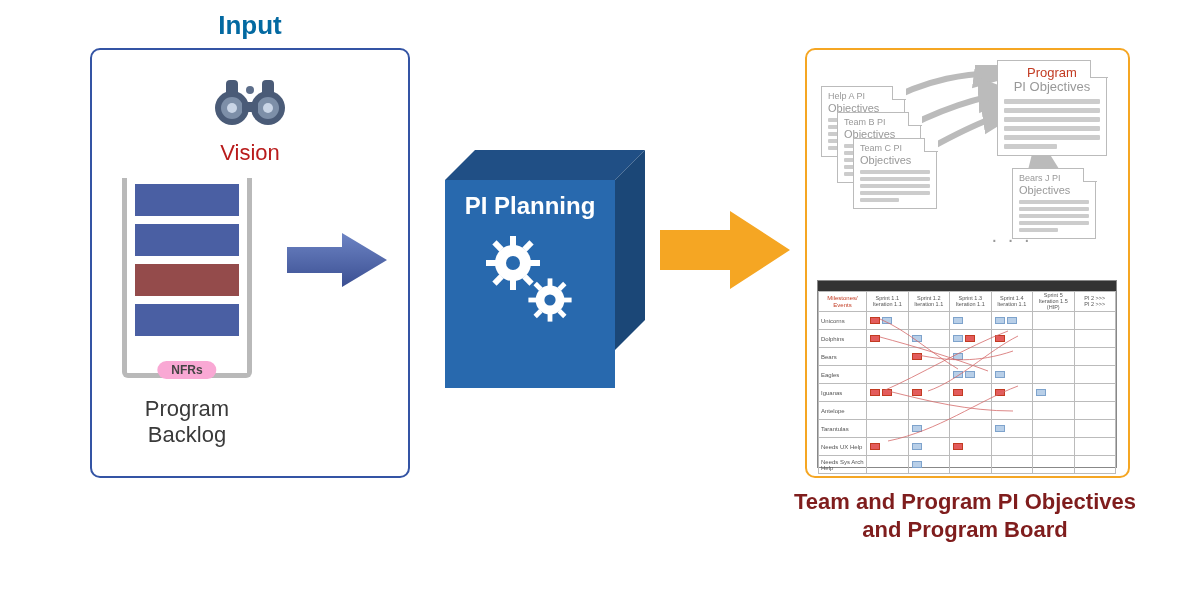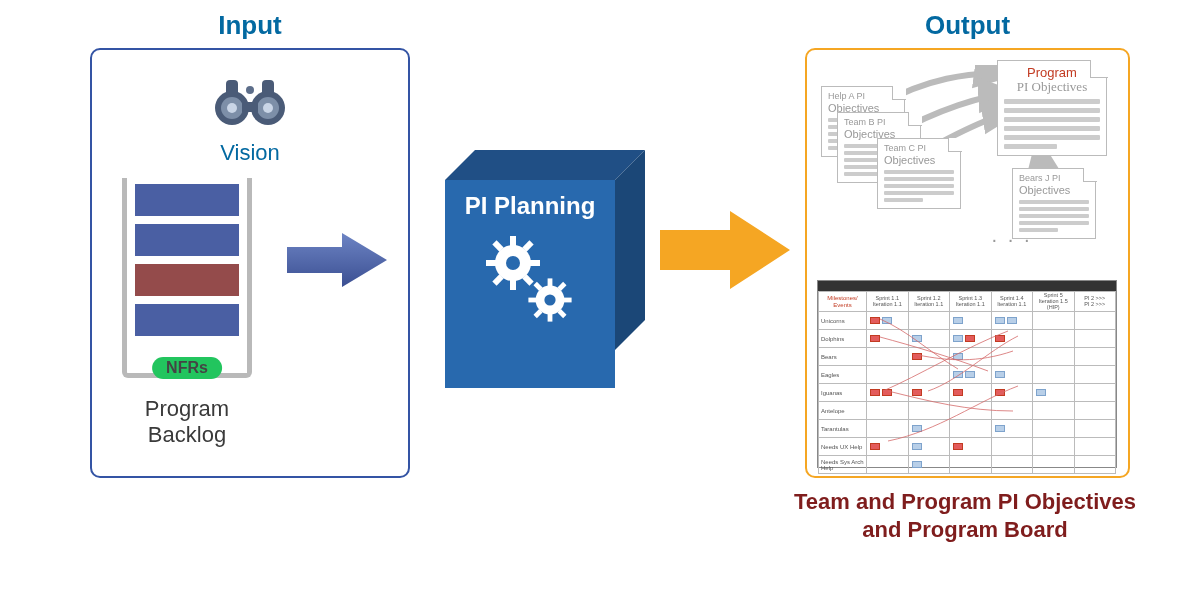--- a/index.html
+++ b/index.html
@@ -40,21 +40,21 @@
     position: absolute;
     left: 50%; transform: translateX(-50%);
     top: 18px;
   }
   .vision-label {
     position: absolute;
     left: 0; right: 0;
     top: 90px;
     text-align: center;
     font-size: 22px;
-    color: #0369a1;
+    color: #b91c1c;
   }
 
   .backlog {
     position: absolute;
     left: 30px; top: 128px;
     width: 130px;
   }
   .backlog-shell {
     border-left: 5px solid #b9b9b9;
     border-right: 5px solid #b9b9b9;
@@ -66,24 +66,24 @@
   }
   .backlog-bar {
     height: 32px;
     background: #4a5fa3;
     margin-bottom: 8px;
   }
   .backlog-bar.red { background: #944b4b; }
   .nfrs {
     position: absolute;
     bottom: -6px; left: 50%; transform: translate(-50%, 0);
-    background: #22c55e;
+    background: #f9a8d4;
     padding: 2px 14px;
     border-radius: 14px;
-    font-size: 16px;
+    font-size: 12px;
     color: #444;
     font-weight: 600;
   }
   .backlog-label {
     text-align: center;
     font-size: 22px;
     color: #3a3a3a;
     margin-top: 18px;
     line-height: 1.2;
   }
@@ -177,21 +177,21 @@
     top: -1.5px; right: -1.5px;
     width: 14px; height: 14px;
     background: #fff;
     border-left: 1.5px solid #bbb;
     border-bottom: 1.5px solid #bbb;
   }
   .doc.big { width: 110px; font-size: 12px; }
   .doc .tlabel { color: #999; font-size: 9px; }
   .doc .olabel { color: #999; font-size: 11px; }
   .doc.big .tlabel-red { color: #c23b22; font-size: 13px; display:block; text-align:center; }
-  .doc.big .olabel { font-size: 13px; display:block; text-align:center;font-family:Liberation Serif, serif; }
+  .doc.big .olabel { font-size: 13px; display:block; text-align:center; }
   .bar { height: 4px; background: #ccc; margin-top: 3px; border-radius: 1px; }
   .bar.short { width: 55%; }
   .doc.big .bar { height: 5px; margin-top: 4px; }
 
   .swoosh { position:absolute; }
 
   .ellipsis {
     position: absolute;
     left: 184px; top: 178px;
     font-size: 20px;
@@ -246,21 +246,20 @@
     color: #7f1d1d;
     line-height: 1.25;
   }
 </style>
 </head>
 <body>
 
 <div class="stage">
 
   <div class="input-title">Input</div>
-  <div class="output-title">Output</div>
 
   <div class="input-box">
 
     <svg class="binoc" width="80" height="60">
       <circle cx="22" cy="40" r="17" fill="#4a5b77"></circle>
       <circle cx="58" cy="40" r="17" fill="#4a5b77"></circle>
       <circle cx="22" cy="40" r="11" fill="#7d8fa8"></circle>
       <circle cx="58" cy="40" r="11" fill="#7d8fa8"></circle>
       <circle cx="22" cy="40" r="5" fill="#c9d5e6"></circle>
       <circle cx="58" cy="40" r="5" fill="#c9d5e6"></circle>
@@ -363,21 +362,21 @@
       <span class="tlabel">Help A PI</span><br>
       <span class="olabel">Objectives</span>
       <div class="bar"></div><div class="bar"></div><div class="bar"></div><div class="bar"></div><div class="bar short"></div>
     </div>
     <div class="doc" style="left:30px; top:62px;">
       <div class="corner"></div>
       <span class="tlabel">Team B PI</span><br>
       <span class="olabel">Objectives</span>
       <div class="bar"></div><div class="bar"></div><div class="bar"></div><div class="bar"></div><div class="bar short"></div>
     </div>
-    <div class="doc" style="left:46px; top:88px;margin-left:24px;">
+    <div class="doc" style="left:46px; top:88px;">
       <div class="corner"></div>
       <span class="tlabel">Team C PI</span><br>
       <span class="olabel">Objectives</span>
       <div class="bar"></div><div class="bar"></div><div class="bar"></div><div class="bar"></div><div class="bar short"></div>
     </div>
     <div class="doc" style="left:205px; top:118px;">
       <div class="corner"></div>
       <span class="tlabel">Bears J PI</span><br>
       <span class="olabel">Objectives</span>
       <div class="bar"></div><div class="bar"></div><div class="bar"></div><div class="bar"></div><div class="bar short"></div>

